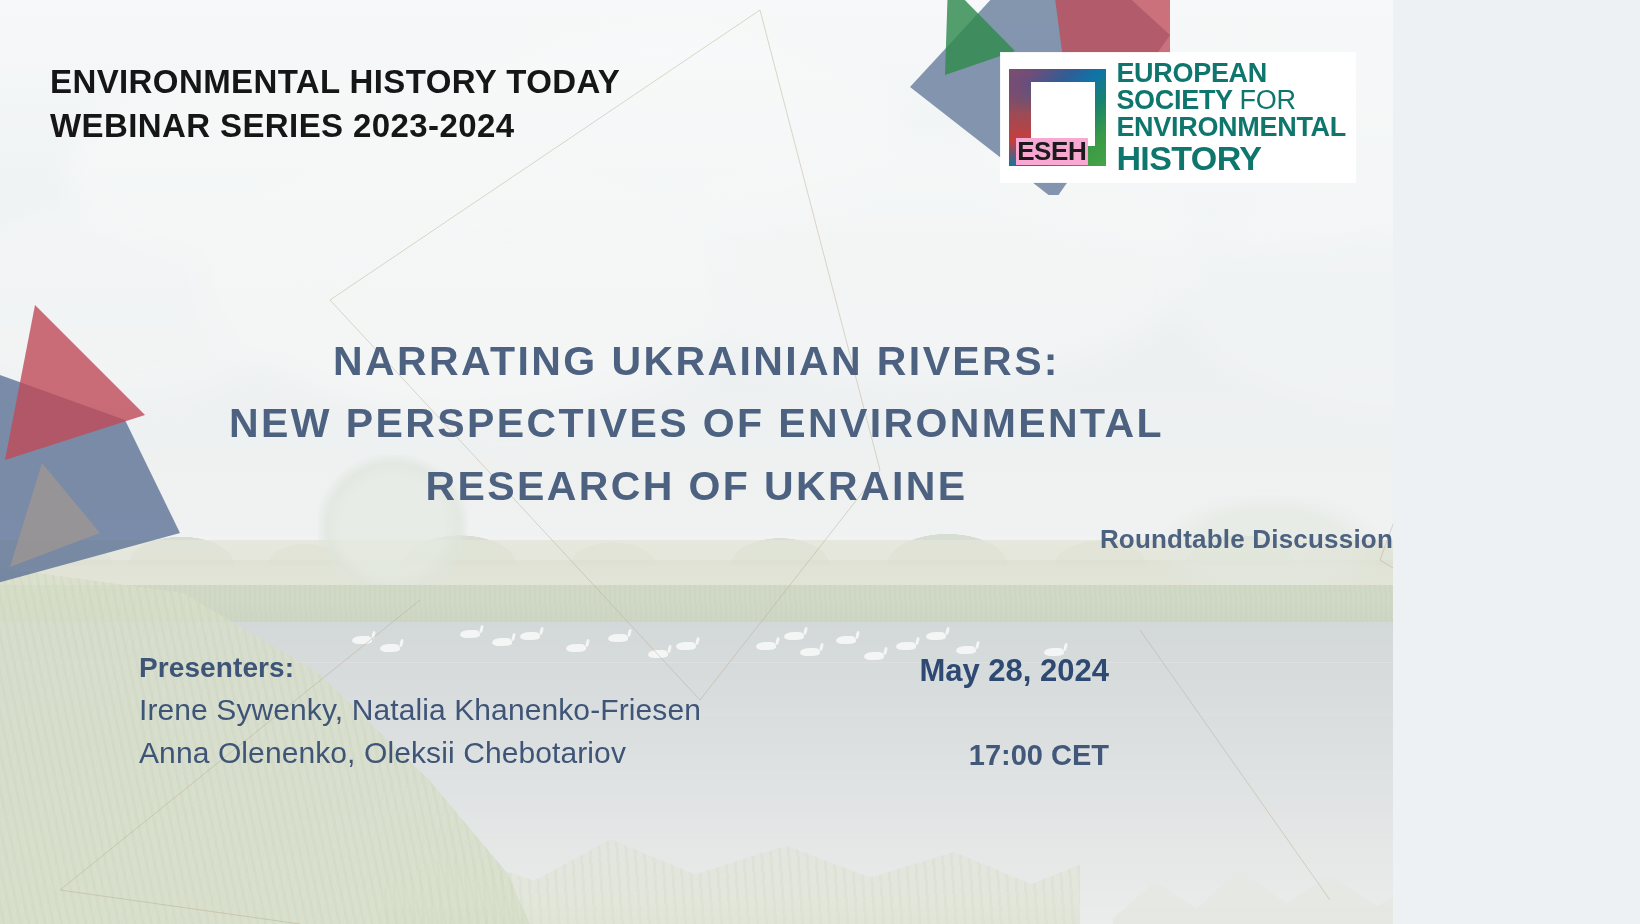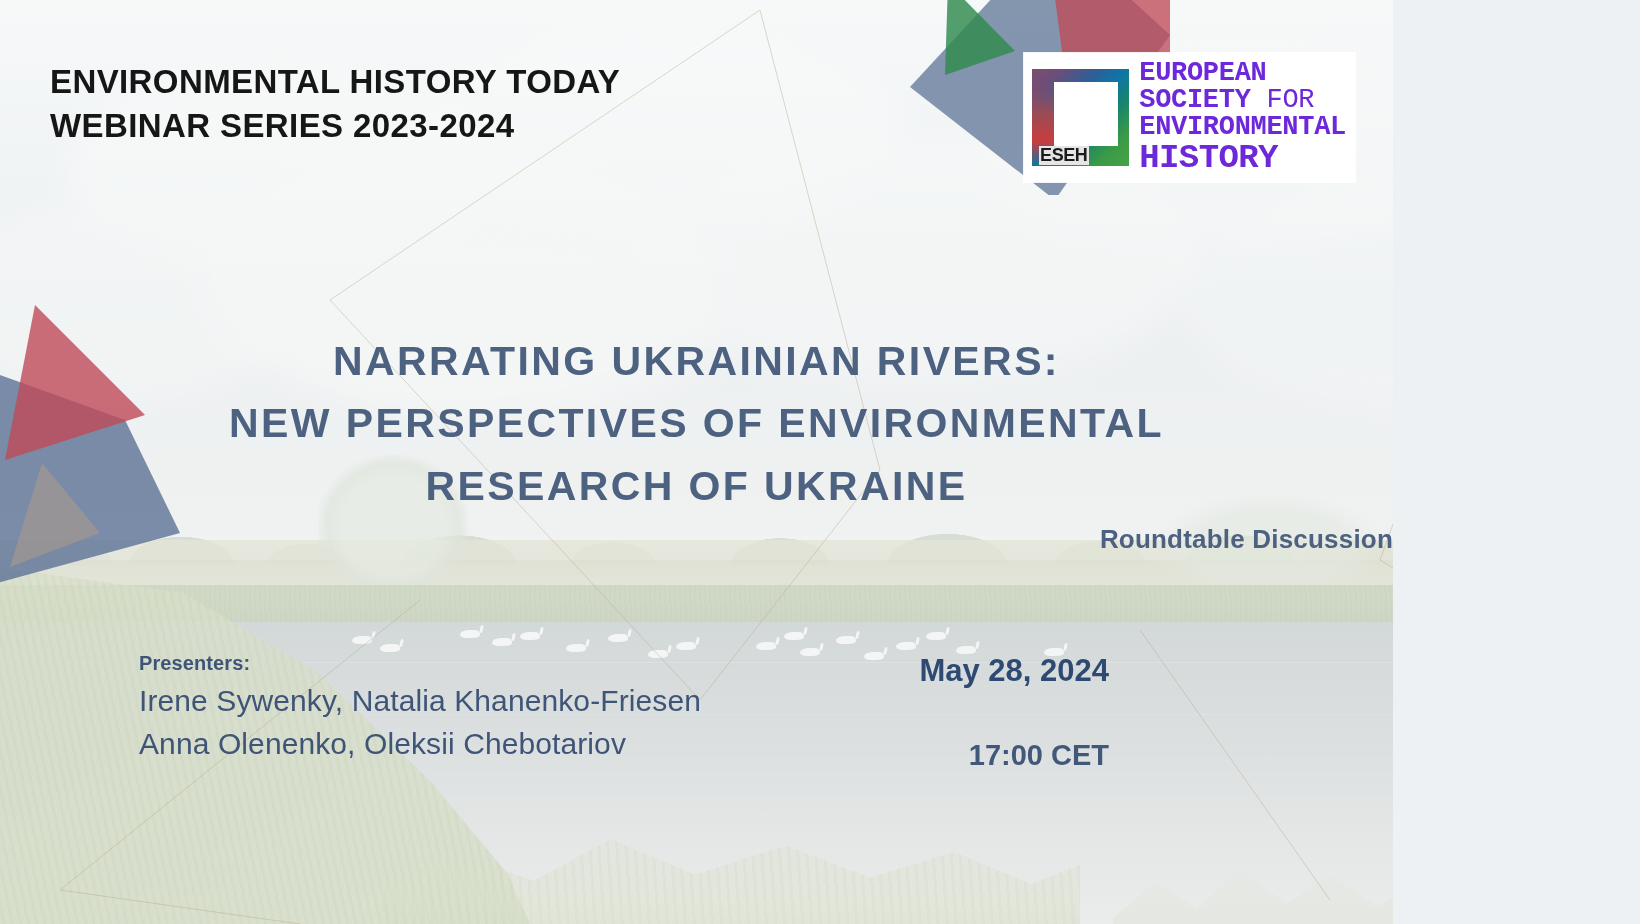--- a/index.html
+++ b/index.html
@@ -156,42 +156,42 @@
   .logo-mark .ring::before {
     content:""; position:absolute; left:0; top:0; width:42%; height:100%;
     background:linear-gradient(180deg, rgba(124,79,110,1) 0%, rgba(163,74,82,1) 48%, rgba(209,60,56,1) 74%, rgba(160,93,69,0) 100%);
     opacity:.95;
     -webkit-mask-image:linear-gradient(180deg, rgba(0,0,0,0) 12%, #000 45%, #000 100%);
             mask-image:linear-gradient(180deg, rgba(0,0,0,0) 12%, #000 45%, #000 100%);
   }
   .logo-mark .inner { position:absolute; left:22%; top:13%; width:66%; height:66%; background:#fff; }
   .logo-mark .eseh {
     position:absolute; left:7%; bottom:1%;
-    font-size:18px; font-weight:800; color:#1b1b1b; letter-spacing:-.4px;
-    background:#e5e5e5; padding:0 2px 0 1px; line-height:1.05;
-  }
-  .logo-text { color:#6d28d9; line-height:1.0;font-family:Liberation Mono, monospace; }
+    font-size:26px; font-weight:800; color:#1b1b1b; letter-spacing:-.4px;
+    background:#f9a8d4; padding:0 2px 0 1px; line-height:1.05;
+  }
+  .logo-text { color:#0f766e; line-height:1.0; }
   .logo-text div { font-size:27px; font-weight:800; letter-spacing:-.3px; white-space:nowrap; }
   .logo-text .lt2 span.light { font-weight:400; }
   .logo-text .lt4 { font-size:34px; letter-spacing:-.6px; }
 
   .main-title {
     position:absolute; left:0; right:0; top:330px;
     text-align:center;
     color:#4d6281;
     font-size:41px; font-weight:700; letter-spacing:2.4px; line-height:1.52;
   }
   .roundtable {
     position:absolute; left:0; right:0; top:524px;
     text-align:right; 
     color:#4d6281; font-size:26px; font-weight:700; letter-spacing:.2px;
   }
 
   .presenters { position:absolute; left:139px; top:652px; color:#3f5577; }
-  .presenters .plabel { font-size:20px; font-weight:700; letter-spacing:.1px; }
+  .presenters .plabel { font-size:28px; font-weight:700; letter-spacing:.1px; }
   .presenters .pname  { font-size:30px; font-weight:400; letter-spacing:.1px; margin-top:9px; }
 
   .date { position:absolute; right:284px; top:653px; color:#2f4a72; font-size:31px; font-weight:700; }
   .time { position:absolute; right:284px; top:739px; color:#42587b; font-size:29px; font-weight:700;margin-left:43px; }
 </style>
 </head>
 <body>
 
 <div id="poster">
 

